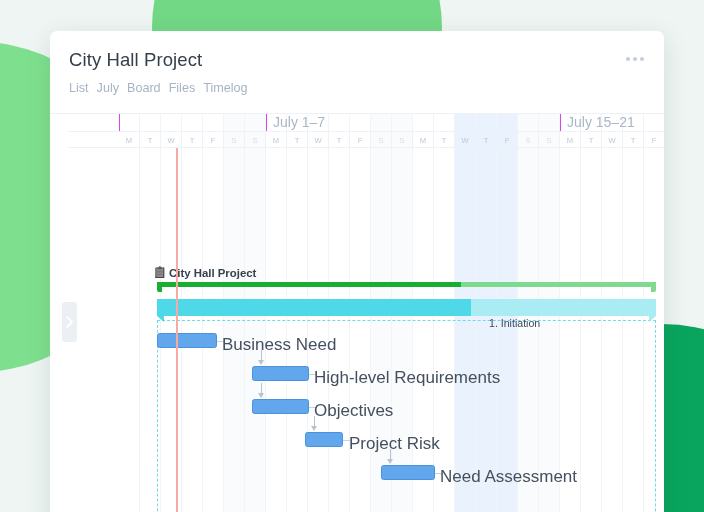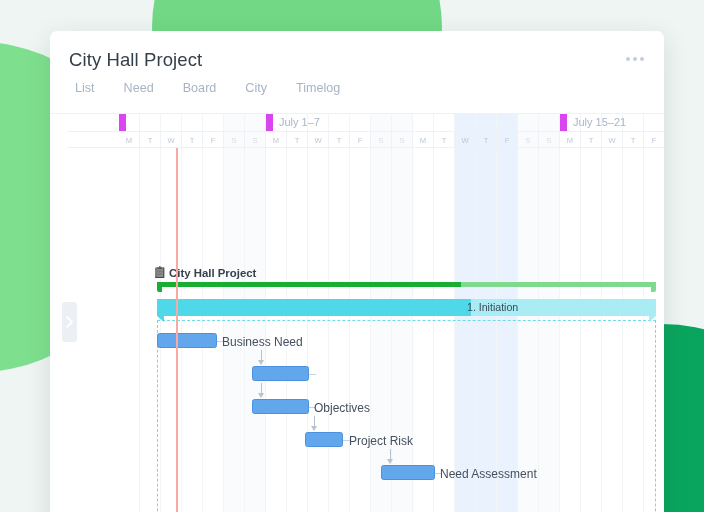--- a/index.html
+++ b/index.html
@@ -69,23 +69,23 @@
     cursor: pointer;
   }
   #more-menu i {
     width: 4px; height: 4px; border-radius: 50%;
     background: #c3cedd; display: block;
   }
 
   
   #tabs {
     position: absolute;
-    left: 25px; top: 50px;
+    left: 19px; top: 50px;
     display: flex;
-    gap: 29px;
+    gap: 8px;
     height: 32px;
   }
   .tab {
     font-size: 12.6px;
     color: #a7b4c4;
     padding-bottom: 9px;
     cursor: pointer;
     white-space: nowrap;
     position: relative;
   }
@@ -145,22 +145,22 @@
     position: absolute;
     left: 0; right: 0; top: 0;
     height: 34px;
     z-index: 4;
   }
   #week-row {
     position: absolute; left: 0; right: 0; top: 0; height: 17px;
   }
   .week {
     position: absolute; top: 0; height: 17px;
-    border-left: 7px solid #d946ef;
-    font-size: 11px; color: #aab6c6;
+    border-left: 1px solid #d946ef;
+    font-size: 14px; color: #aab6c6;
     padding-left: 6px; line-height: 17px;
     white-space: nowrap;
   }
   #day-row {
     position: absolute; left: 0; right: 0; top: 17px; height: 17px;
     border-top: 1px solid #eef1f5;
     border-bottom: 1px solid #eef1f5;
   }
   .day {
     position: absolute; top: 0;
@@ -187,21 +187,21 @@
     width: 499px; height: 236px;
     border: 1px dashed #6fdaea;
     z-index: 3;
   }
 
   
   #bars { position: absolute; inset: 0; z-index: 5; }
 
   .row-label {
     position: absolute;
-    font-size: 12px;
+    font-size: 17px;
     color: #44505f;
     white-space: nowrap;
   }
 
   
   .bracket {
     position: absolute;
     height: 5px;
   }
   .bracket .fill {
@@ -271,23 +271,23 @@
       <div id="project-title">City Hall Project</div>
 
       <div id="more-menu">
         <i></i>
           <i></i>
           <i></i>
       </div>
 
       <div id="tabs">
           <div class="tab">List</div>
-          <div class="tab">Need</div>
+          <div class="tab">July</div>
           <div class="tab">Board</div>
-          <div class="tab">City</div>
+          <div class="tab">Files</div>
           <div class="tab">Timelog</div>
         </div>
     </div>
 
     <div id="gantt">
 
       <div id="grid">
           <div class="col" style="left: 69px;"></div>
           <div class="col" style="left: 90px;"></div>
           <div class="col" style="left: 111px;"></div>
@@ -361,27 +361,28 @@
           <div class="row-label" style="left: 119px; top: 153px; font-weight: 700; font-size: 11.4px; color: rgb(54, 65, 79);">City Hall Project</div>
           <div class="bracket" style="left: 107px; top: 168px; width: 499px; background: rgb(127, 217, 143);">
             <div class="fill" style="width: 304px; background: rgb(24, 174, 49);"></div>
             <div class="cap l" style="background: rgb(24, 174, 49);"></div>
             <div class="cap r" style="background: rgb(127, 217, 143);"></div>
           </div>
           <div class="phase" style="left: 107px; top: 185px; width: 499px; background: rgb(169, 236, 244);">
             <div class="fill" style="width: 314px; background: rgb(79, 216, 232);"></div>
             <div class="cap l" style="background: rgb(79, 216, 232); clip-path: polygon(0px 0px, 100% 0px, 100% 100%, 0px 74%);"></div>
             <div class="cap r" style="background: rgb(169, 236, 244); clip-path: polygon(0px 0px, 100% 0px, 100% 74%, 0px 100%);"></div>
-            <div class="lbl" style="left: 304px;">1. Initiation</div>
+            <div class="lbl" style="left: 326px; margin-top: 16px;">1. Initiation</div>
           </div>
           <div class="task" style="left: 107px; top: 219px; width: 60px; background: rgb(98, 166, 236); border: 1px solid rgb(74, 146, 222);"></div>
           <div class="stub" style="left: 167px; top: 227px;"></div>
           <div class="row-label" style="left: 172px; top: 221px;">Business Need</div>
           <div class="task" style="left: 202px; top: 252px; width: 57px; background: rgb(98, 166, 236); border: 1px solid rgb(74, 146, 222);"></div>
           <div class="stub" style="left: 259px; top: 260px;"></div>
+          <div class="row-label" style="left: 264px; top: 254px;">High-level Requirements</div>
           <div class="task" style="left: 202px; top: 285px; width: 57px; background: rgb(98, 166, 236); border: 1px solid rgb(74, 146, 222);"></div>
           <div class="stub" style="left: 259px; top: 293px;"></div>
           <div class="row-label" style="left: 264px; top: 287px;">Objectives</div>
           <div class="task" style="left: 255px; top: 318px; width: 38px; background: rgb(98, 166, 236); border: 1px solid rgb(74, 146, 222);"></div>
           <div class="stub" style="left: 293px; top: 326px;"></div>
           <div class="row-label" style="left: 299px; top: 320px;">Project Risk</div>
           <div class="task" style="left: 331px; top: 351px; width: 54px; background: rgb(98, 166, 236); border: 1px solid rgb(74, 146, 222);"></div>
           <div class="stub" style="left: 385px; top: 359px;"></div>
           <div class="row-label" style="left: 390px; top: 353px;">Need Assessment</div>
           <div class="link v" style="left: 211px; top: 236px; height: 12px;"></div>

